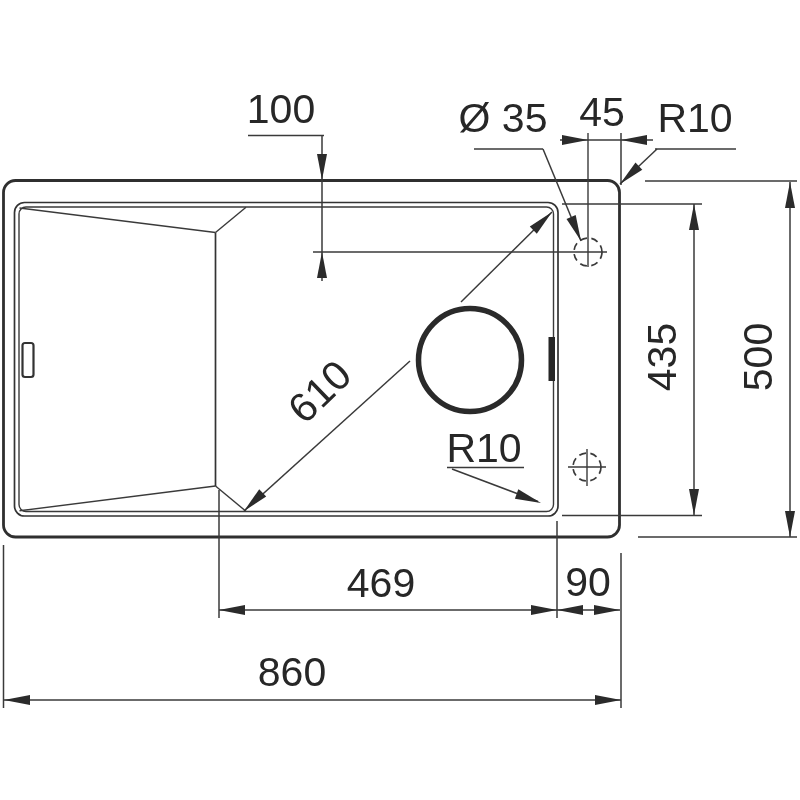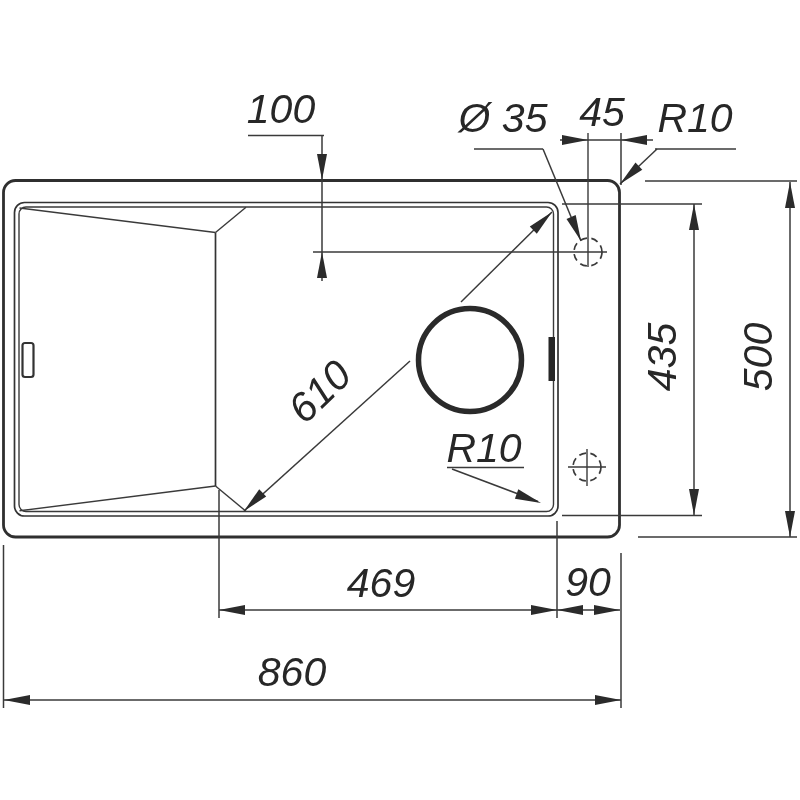--- a/index.html
+++ b/index.html
@@ -1,16 +1,16 @@
 <!DOCTYPE html>
 <html><head>
 <meta charset="utf-8">
 <style>
   html,body{margin:0;padding:0;background:#ffffff;}
-  .stage{position:relative;width:800px;height:800px;background:#ffffff;overflow:hidden;font-style:italic;}
+  .stage{position:relative;width:800px;height:800px;background:#ffffff;overflow:hidden;}
   svg{display:block;}
   .thick{fill:none;stroke:#2f2f2f;stroke-width:2.8;}
   .med{fill:none;stroke:#333333;stroke-width:1.7;}
   .thin{fill:none;stroke:#3a3a3a;stroke-width:1.4;}
   .dim{fill:none;stroke:#3a3a3a;stroke-width:1.5;}
   .dash{fill:none;stroke:#3a3a3a;stroke-width:1.7;stroke-dasharray:7 4.5;}
   .arr{fill:#2b2b2b;stroke:none;}
   .lbl{font-family:"Liberation Sans","DejaVu Sans",sans-serif;font-size:41px;fill:#272727;}
   .mid{text-anchor:middle;}
 </style>

